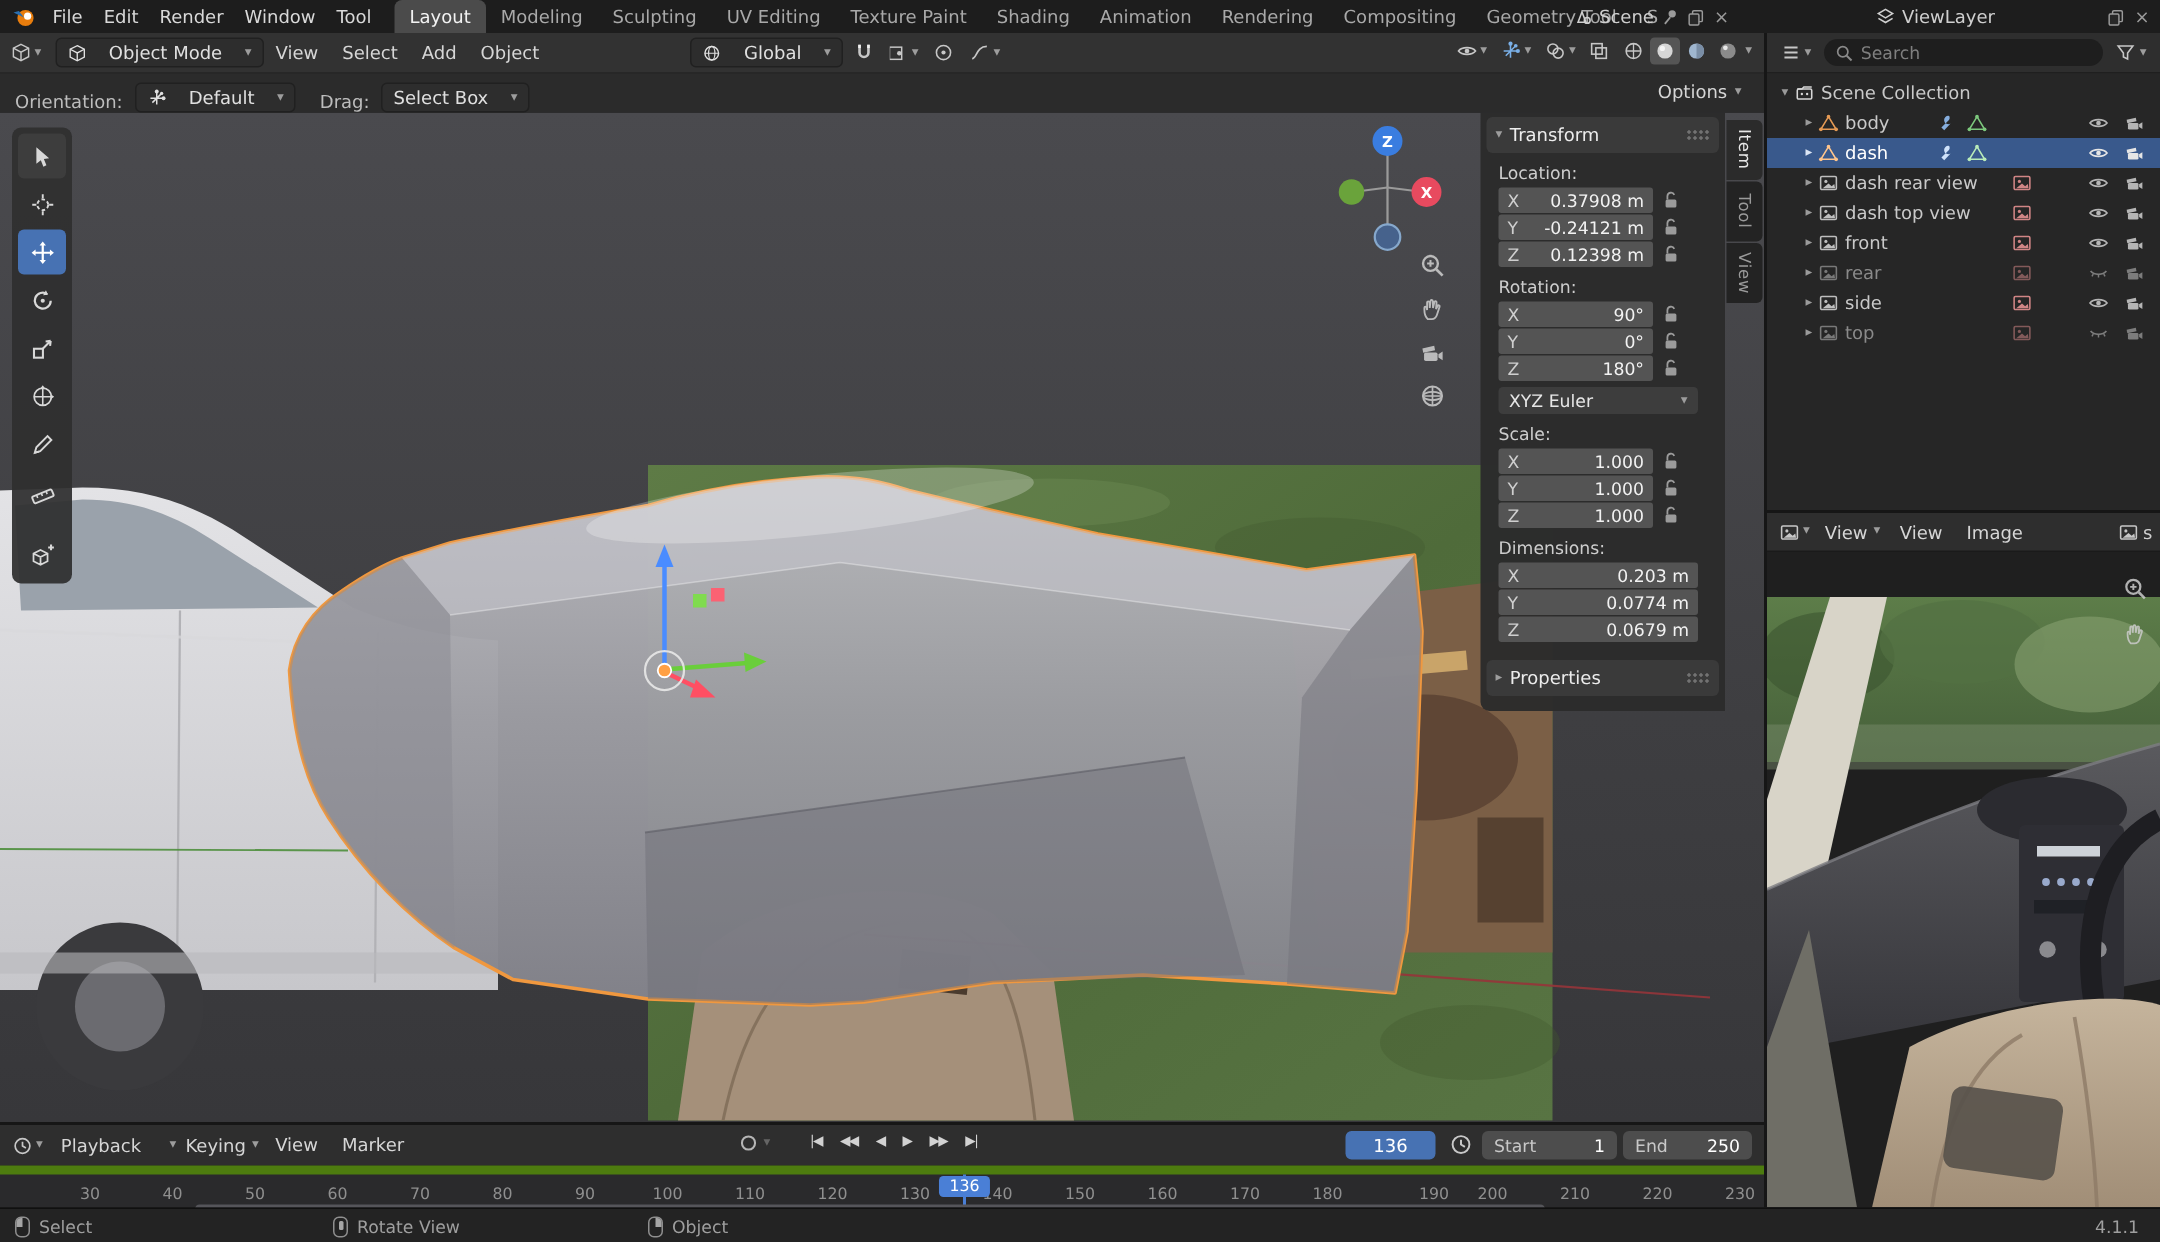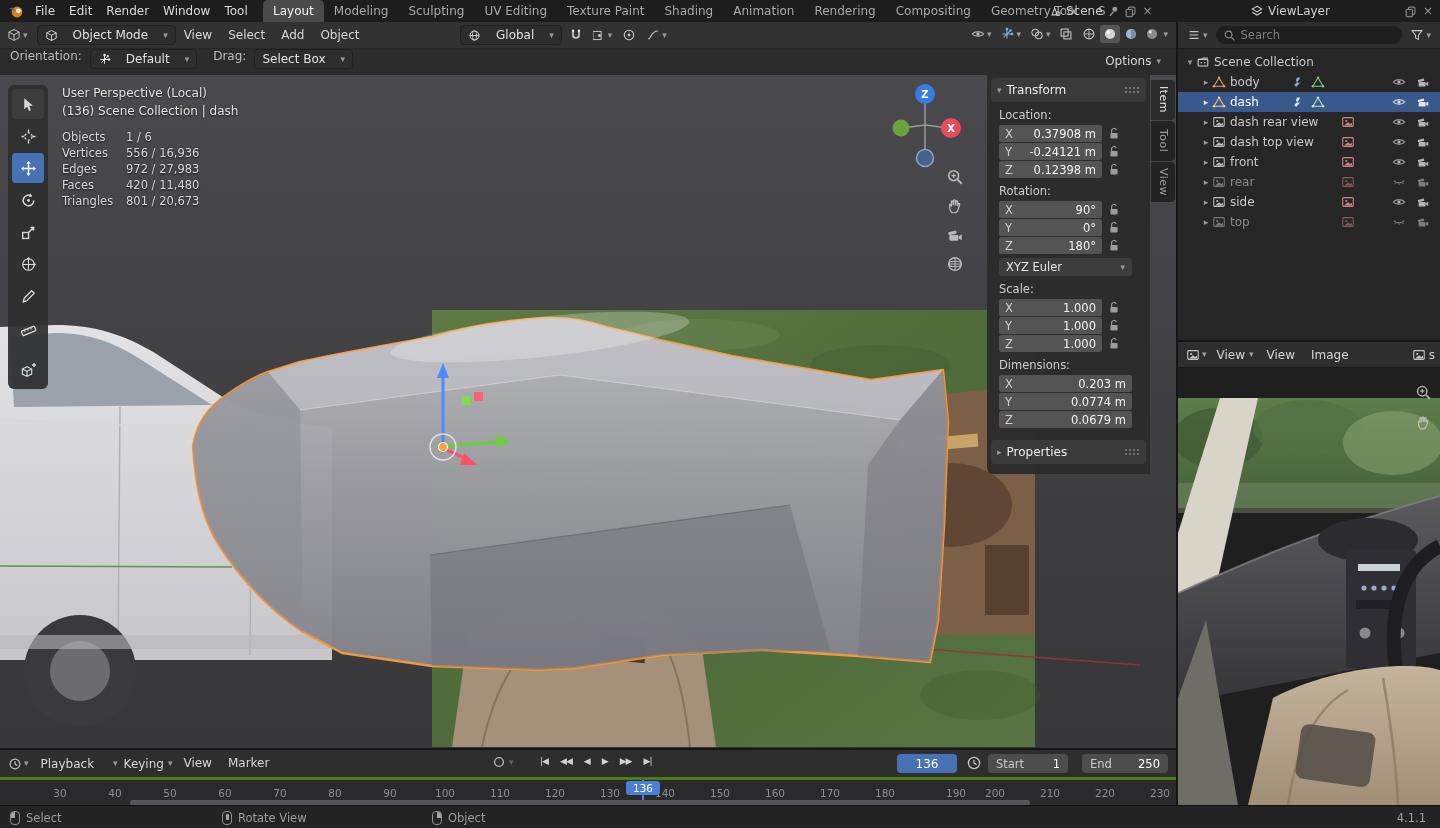--- a/index.html
+++ b/index.html
@@ -10,21 +10,21 @@
 
 .topbar{left:0;top:0;width:1440px;height:22px;background:#1d1d1d;display:flex;align-items:center;z-index:30;}
 .menu{padding:0 7px;line-height:22px;color:#d9d9d9;font-size:12px;}
 .ws-tabs{position:absolute;left:263px;top:0;height:22px;display:flex;justify-content:center;}
 .ws-tab{padding:0 10px;line-height:22px;color:#a9a9a9;font-size:12px;border-radius:5px 5px 0 0;white-space:nowrap;}
 .ws-tab.active{background:#4b4b4b;color:#f2f2f2;}
 .id-widget{position:absolute;top:0;height:22px;display:flex;align-items:center;gap:4px;color:#cfcfcf;}
 .id-widget .x{color:#9a9a9a;font-size:12px;padding:0 2px;}
 
 .vp-header{left:0;top:22px;width:1176px;height:27px;background:#323232;display:flex;align-items:center;padding:0 4px;border-bottom:1px solid #272727;z-index:20;}
-.tool-row{left:0;top:49px;width:1176px;height:26px;background:#2b2b2b;display:flex;align-items:flex-start;padding:0 10px;gap:8px;z-index:20;}
+.tool-row{left:0;top:49px;width:1176px;height:26px;background:#2b2b2b;display:flex;align-items:flex-end;padding:0 10px;gap:8px;z-index:20;}
 .pill{background:#2d2d2d;border:1px solid #202020;border-radius:4px;height:20px;display:flex;align-items:center;padding:0 7px;gap:15px;color:#e0e0e0;}
 .caret{color:#9d9d9d;font-size:9px;line-height:1;}
 .hmenu{padding:0 8px;color:#d6d6d6;line-height:27px;}
 .ibtn{display:flex;align-items:center;gap:2px;padding:2px 3px;border-radius:3px;color:#c7c7c7;}
 .lab{color:#bdbdbd;}
 
 .viewport{left:0;top:75px;width:1176px;height:673px;overflow:hidden;background:#3f3f42;}
 .toolbar{left:8px;top:10px;width:40px;background:#2f2f2fee;border-radius:6px;padding:4px;display:flex;flex-direction:column;gap:2px;align-items:center;z-index:10;}
 .tool{width:32px;height:30px;border-radius:4px;display:flex;align-items:center;justify-content:center;color:#d8d8d8;}
 .tool.first{background:#3d3d3d;}
@@ -70,21 +70,21 @@
 .c-badge{right:85px;color:#d08585;}
 .c-eye{right:34px;color:#b5b5b5;}
 .c-cam{right:10px;color:#b5b5b5;}
 
 .imged{left:1178px;top:342px;width:262px;height:463px;background:#1f1f1f;overflow:hidden;}
 .ie-head{height:26px;background:#2e2e2e;display:flex;align-items:center;gap:4px;padding:0 5px;border-bottom:1px solid #1a1a1a;}
 .ie-navcol{position:absolute;right:8px;top:42px;display:flex;flex-direction:column;gap:13px;z-index:4;}
 .ie-navcol svg{width:17px;height:17px;color:#cbcbcb;opacity:.85;}
 
 .tl-head{left:0;top:750px;width:1176px;height:27px;background:#2e2e2e;display:flex;align-items:center;padding:0 5px;z-index:15;}
-.tl-ruler{left:0;top:777px;width:1176px;height:28px;background:#2a2a2c;z-index:15;border-top:3px solid #4d7c0f;}
+.tl-ruler{left:0;top:777px;width:1176px;height:28px;background:#2a2a2c;z-index:15;border-top:6px solid #4d7c0f;}
 .tick{position:absolute;top:7px;transform:translateX(-50%);font-size:10.5px;color:#8f8f8f;}
 .cf-line{position:absolute;top:0;width:2px;height:28px;background:#4a7fd6;}
 .cf-badge{position:absolute;top:1px;transform:translateX(-50%);background:#4a7fd6;color:#fff;font-size:10.5px;padding:1px 7px;border-radius:3px;}
 .tl-scroll{position:absolute;left:130px;top:20px;width:900px;height:6px;background:#55555a;border-radius:3px;}
 .trans{position:absolute;left:537px;top:3px;display:flex;gap:6px;}
 .trans span{font-size:9px;letter-spacing:-1px;color:#d2d2d2;padding:3px 3px;}
 .framef{position:absolute;left:897px;top:4px;width:60px;height:19px;background:#4772b3;border-radius:4px;display:flex;align-items:center;justify-content:center;color:#fff;}
 .sefield{position:absolute;top:4px;height:19px;background:#4d4d4d;border-radius:4px;display:flex;align-items:center;justify-content:space-between;padding:0 8px;font-size:11.5px;}
 
 .statusbar{left:0;top:805px;width:1440px;height:23px;background:#232323;border-top:1px solid #101010;color:#9f9f9f;font-size:11.5px;z-index:30;}
@@ -578,36 +578,20 @@
           <use href="#i-meas"></use>
         </svg>
       </button>
     <button class="tool gap">
         <svg>
           <use href="#i-addcube"></use>
         </svg>
       </button>
   </div>
 
-  <div class="vp-overlay abs">
-    <div>User Perspective (Local)</div>
-    <div>(136) Scene Collection | dash</div>
-  </div>
-  <div class="vp-stats abs">
-    <span>Objects</span>
-      <span>1 / 6</span>
-    <span>Vertices</span>
-      <span>556 / 16,936</span>
-    <span>Edges</span>
-      <span>972 / 27,983</span>
-    <span>Faces</span>
-      <span>420 / 11,480</span>
-    <span>Triangles</span>
-      <span>801 / 20,673</span>
-  </div>
 
   <div class="navcol abs">
     <svg>
         <use href="#i-zoom"></use>
       </svg>
     <svg>
         <use href="#i-hand"></use>
       </svg>
     <svg>
         <use href="#i-cam"></use>
@@ -777,21 +761,21 @@
     <span>▶▶</span>
     <span>▶|</span>
   </div>
 
   <div class="framef">
       <span>136</span>
     </div>
   <svg class="s16 abs" style="left:966px;top:5px;color:#c8c8c8">
       <use href="#i-clock"></use>
     </svg>
-  <div class="sefield" style="left:988px;width:80px">
+  <div class="sefield" style="left:988px;width:90px">
     <span style="color:#c8c8c8">Start</span>
     <span style="color:#fff">1</span>
   </div>
   <div class="sefield" style="left:1082px;width:86px">
     <span style="color:#c8c8c8">End</span>
     <span style="color:#fff">250</span>
   </div>
 </div>
 
 <div class="tl-ruler abs">

